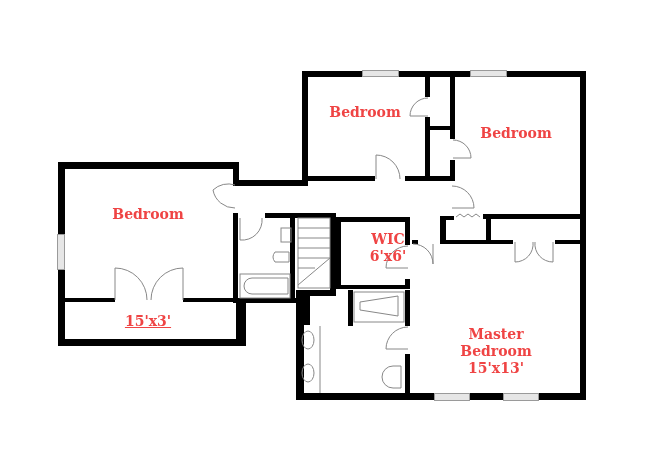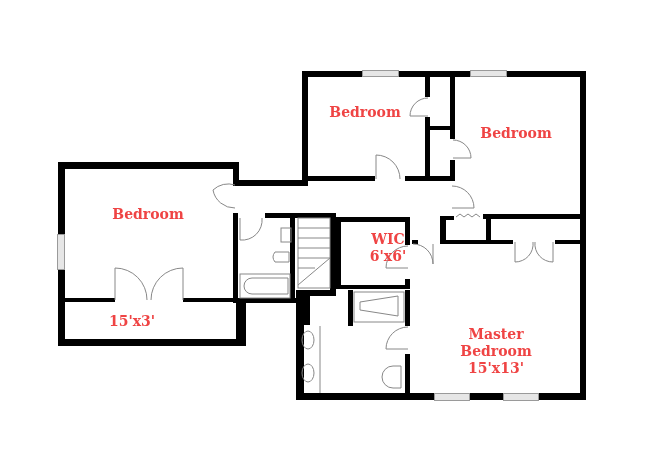--- a/index.html
+++ b/index.html
@@ -119,21 +119,21 @@
 
   <div class="label" style="left:365px;top:104px;">
     <div>Bedroom</div>
   </div>
   <div class="label" style="left:516px;top:125px;">
     <div>Bedroom</div>
   </div>
   <div class="label" style="left:148px;top:206px;">
     <div>Bedroom</div>
   </div>
-  <div class="label" style="left:132px;top:313px;">
+  <div class="label" style="left:148px;top:313px;text-decoration:underline;">
     <div>15'x3'</div>
   </div>
   <div class="label" style="left:372px;top:231px;margin-left:16px;">
     <div>WIC</div>
     <div>6'x6'</div>
   </div>
   <div class="label" style="left:496px;top:294px;margin-top:32px;">
     <div>Master</div>
     <div>Bedroom</div>
     <div>15'x13'</div>

